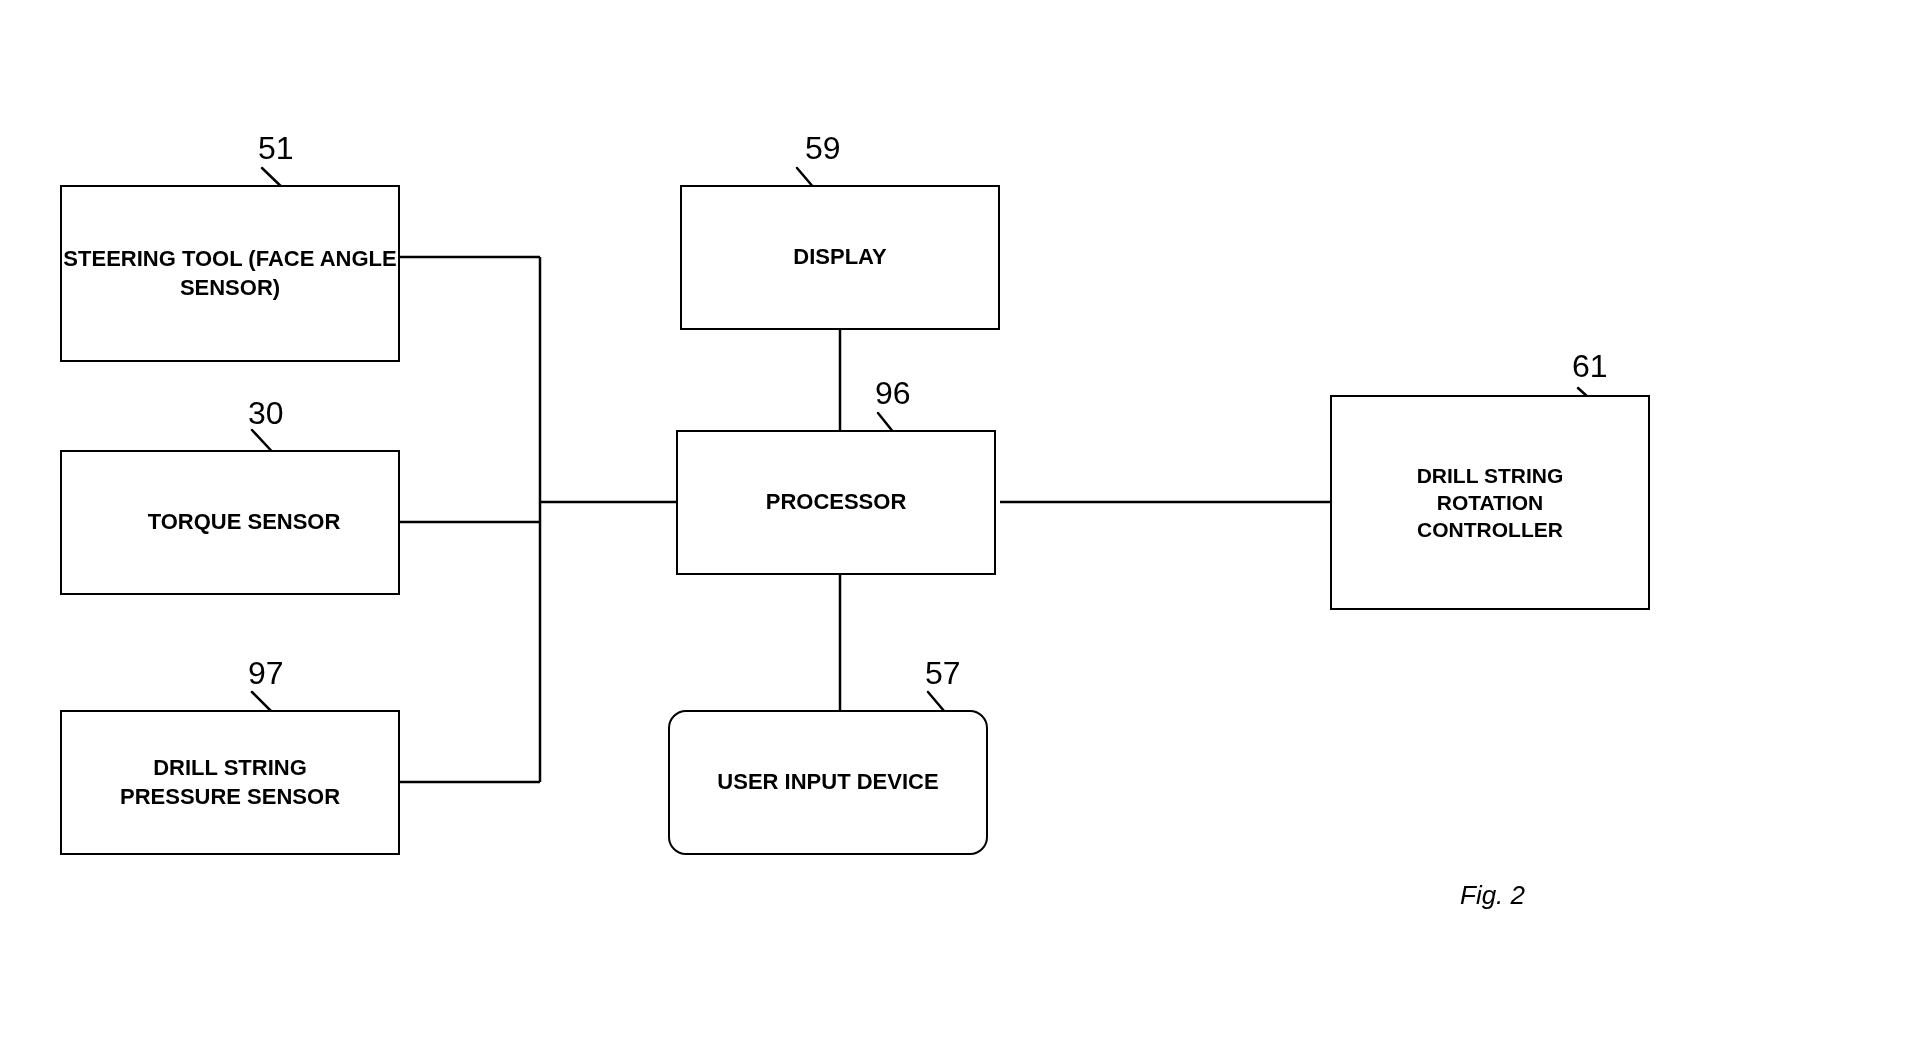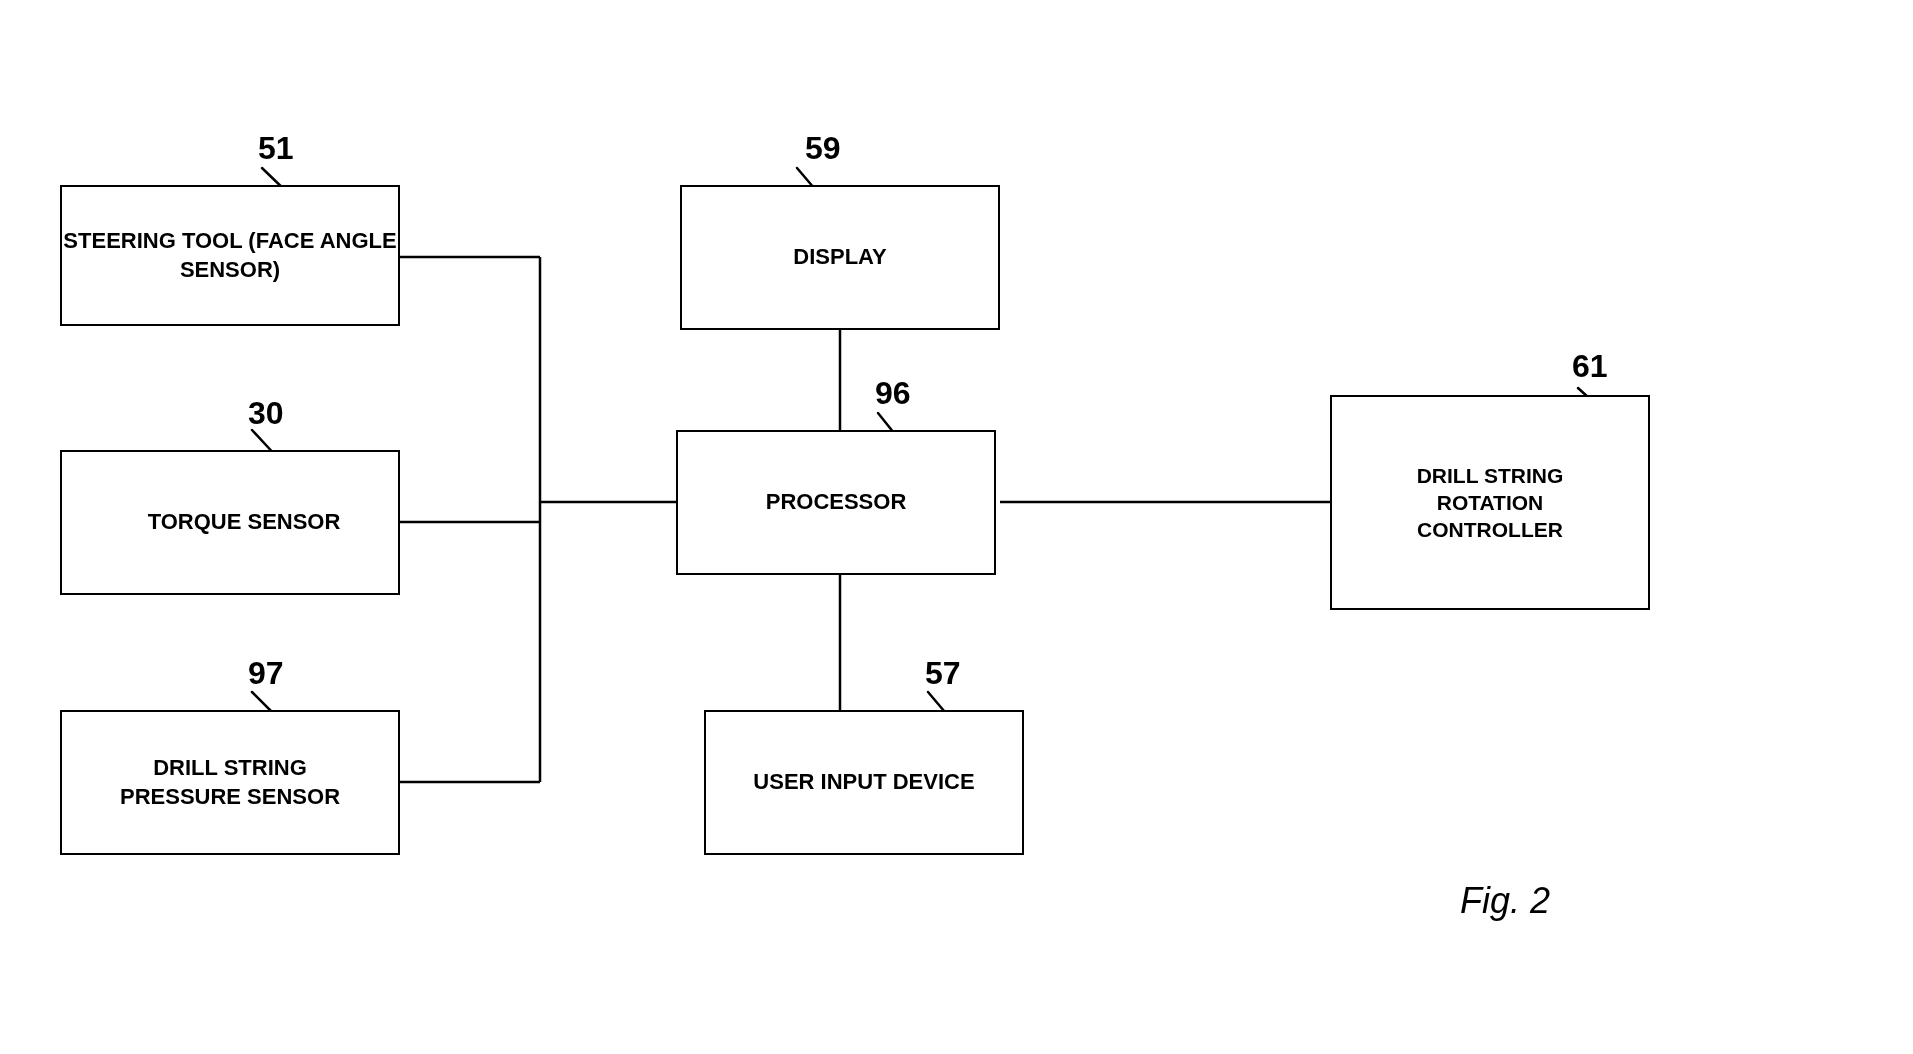--- a/index.html
+++ b/index.html
@@ -27,36 +27,36 @@
       text-align: center;
       font-size: 22px;
       font-weight: bold;
       font-family: Arial, sans-serif;
       line-height: 1.3;
     }
     .label-handwritten {
       position: absolute;
       font-family: 'Comic Sans MS', cursive, sans-serif;
       font-size: 32px;
-      font-weight: bold;
+      font-weight: normal;
       color: #000;
     }
     
     .connections-svg {
       position: absolute;
       top: 0;
       left: 0;
       width: 1913px;
       height: 1054px;
       pointer-events: none;
     }
     .fig-label {
       position: absolute;
       font-family: Arial, sans-serif;
-      font-size: 36px;
+      font-size: 26px;
       font-style: italic;
       color: #000;
     }
   </style>
 </head>
 <body>
 
 <div class="diagram-container">
 
   <svg class="connections-svg">
@@ -85,42 +85,42 @@
 
     <line x1="797" y1="168" x2="820" y2="195" stroke="#000" stroke-width="2.5" stroke-linecap="round"></line>
 
     <line x1="878" y1="413" x2="898" y2="438" stroke="#000" stroke-width="2.5" stroke-linecap="round"></line>
 
     <line x1="928" y1="692" x2="950" y2="718" stroke="#000" stroke-width="2.5" stroke-linecap="round"></line>
 
     <line x1="1578" y1="388" x2="1600" y2="408" stroke="#000" stroke-width="2.5" stroke-linecap="round"></line>
   </svg>
 
-  <div class="box" style="left:60px; top:185px; width:340px; height:141px;">
+  <div class="box" style="left:60px; top:185px; width:340px; height:177px;">
     <span>STEERING TOOL
 (FACE ANGLE SENSOR)</span>
   </div>
 
   <div class="box" style="left:60px; top:450px; width:340px; height:145px;padding-left:28px;">
     <span>TORQUE SENSOR</span>
   </div>
 
   <div class="box" style="left:60px; top:710px; width:340px; height:145px;">
     <span>DRILL STRING<br>PRESSURE SENSOR</span>
   </div>
 
   <div class="box" style="left:680px; top:185px; width:320px; height:145px;align-items:center;">
     <span>DISPLAY</span>
   </div>
 
   <div class="box" style="left:676px; top:430px; width:320px; height:145px;">
     <span>PROCESSOR</span>
   </div>
 
-  <div class="box" style="left:704px; top:710px; width:320px; height:145px;">
+  <div class="box" style="left:668px; top:710px; width:320px; height:145px;border-radius:18px;">
     <span>USER INPUT DEVICE</span>
   </div>
 
   <div class="box" style="left:1330px; top:395px; width:320px; height:215px; font-size:21px;">
     <span>DRILL STRING<br>ROTATION<br>CONTROLLER</span>
   </div>
 
   <div class="label-handwritten" style="left:258px; top:130px;">51</div>
   <div class="label-handwritten" style="left:248px; top:395px;">30</div>
   <div class="label-handwritten" style="left:248px; top:655px;">97</div>

